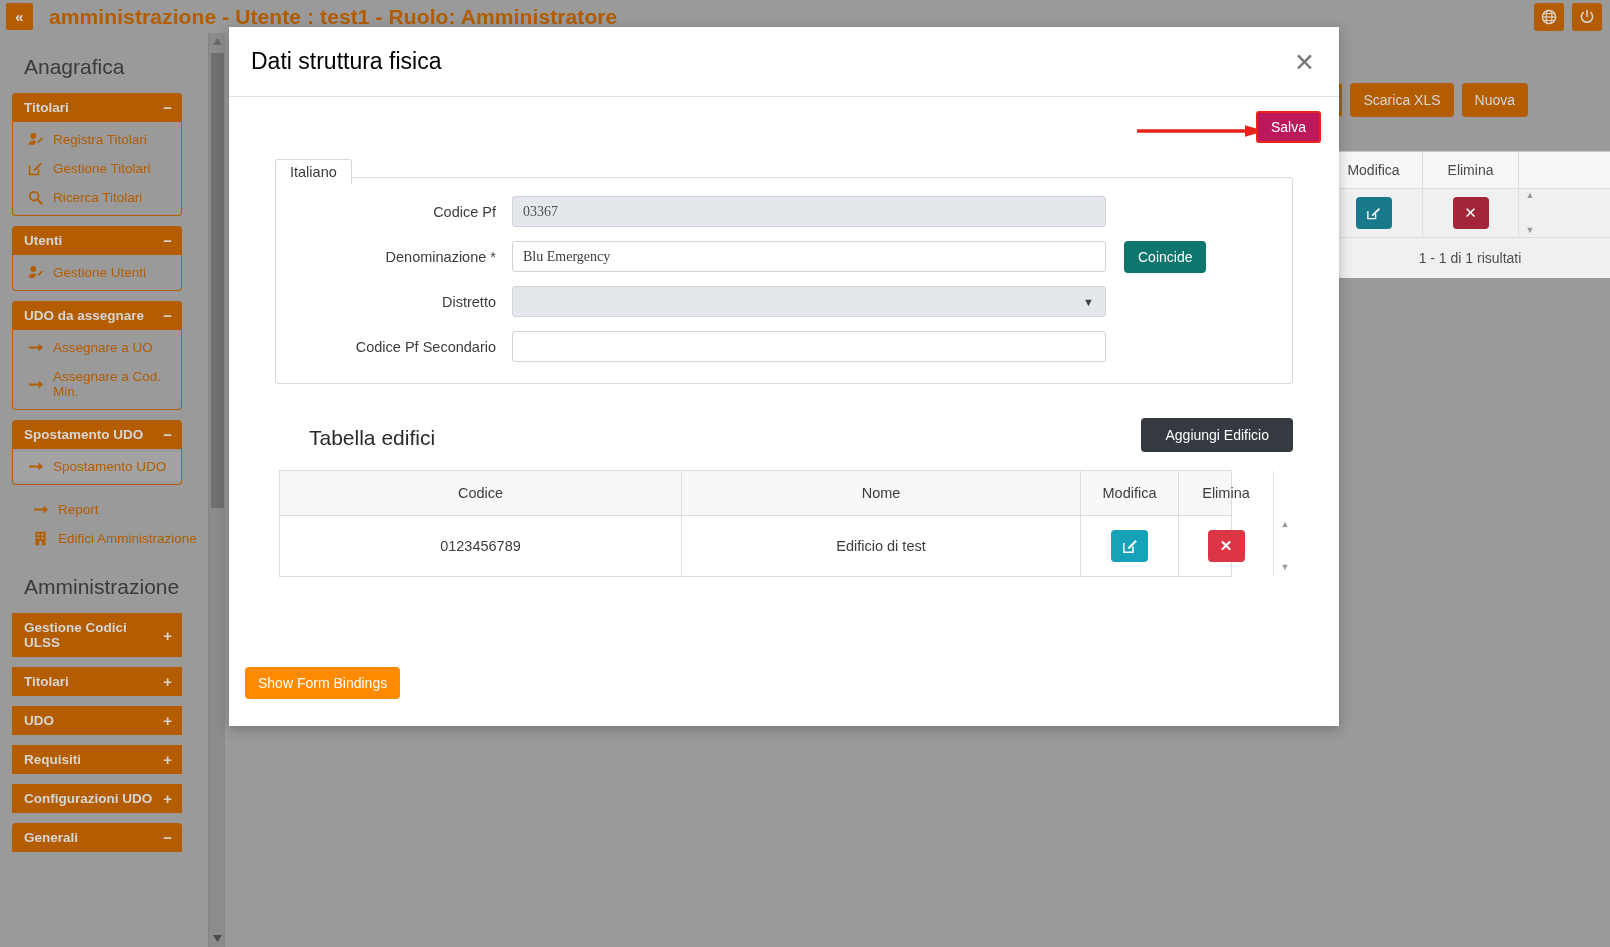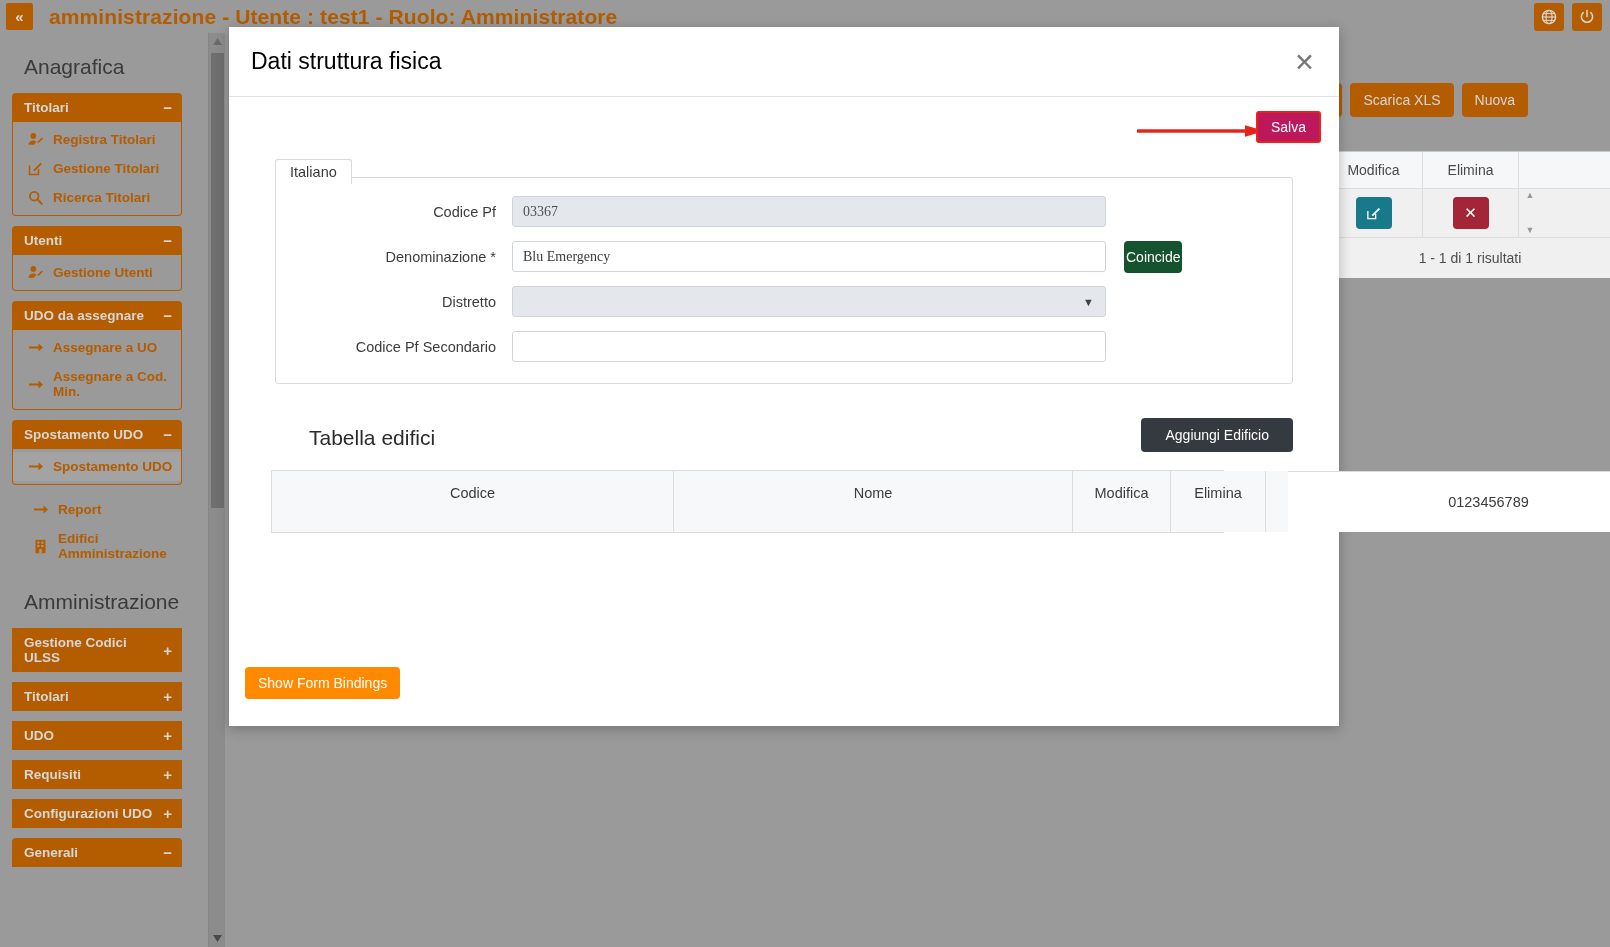--- a/index.html
+++ b/index.html
@@ -94,21 +94,20 @@
     border-radius: 0 0 4px 4px;
     padding: 3px 0 3px 0;
   }
   .menu-item {
     display: flex; align-items: center;
     gap: 9px;
     color: #b35c00;
     font-size: 13.5px;
     padding: 7px 6px 7px 14px;
     cursor: pointer;
-    font-weight: bold;
   }
   .menu-item .mi-ico {
     width: 17px; flex: 0 0 17px;
     display: flex; align-items: center; justify-content: center;
   }
   .menu-item.flat { padding-left: 20px; margin-left: 6px; }
   .menu-item.active-sub { background: #a3a3a3; }
 
   
   .sb-track {
@@ -292,24 +291,24 @@
     background: #e4e8ec;
     position: relative;
     cursor: pointer;
   }
   .sel .caret {
     position: absolute; right: 11px; top: 9px;
     font-size: 11px; color: #444;
   }
   .coincide-btn {
     position: absolute; left: 612px; top: 0;
-    background: #14532d;
+    background: #0f766e;
     color: #fff; border: none;
     border-radius: 4px;
-    padding: 8px 2px;
+    padding: 8px 14px;
     font-size: 14px;
     font-family: "Liberation Sans", sans-serif;
     cursor: pointer;
     white-space: nowrap;
   }
 
   
   .tbl-head-row {
     margin: 34px 28px 0 28px;
     position: relative;
@@ -321,23 +320,23 @@
     position: absolute; right: 0; top: 0;
     background: #343a40; color: #fff;
     border: none; border-radius: 4px;
     padding: 9px 24px;
     font-size: 14px;
     font-family: "Liberation Sans", sans-serif;
     cursor: pointer;
     white-space: nowrap;
   }
   .edifici-table {
-    margin: 12px 28px 0 24px;
+    margin: 12px 28px 0 32px;
     border: 1px solid #dcdcdc;
-    display: flex; flex-direction: row;
+    display: flex; flex-direction: column;
     width: 953px;
   }
   .et-head { display: flex; background: #f7f8fa; }
   .et-th {
     padding: 14px 4px;
     font-size: 14.5px; color: #3c3c3c;
     text-align: center;
     border-right: 1px solid #dcdcdc;
   }
   .et-row { display: flex; border-top: 1px solid #dcdcdc; background: #fff; }

